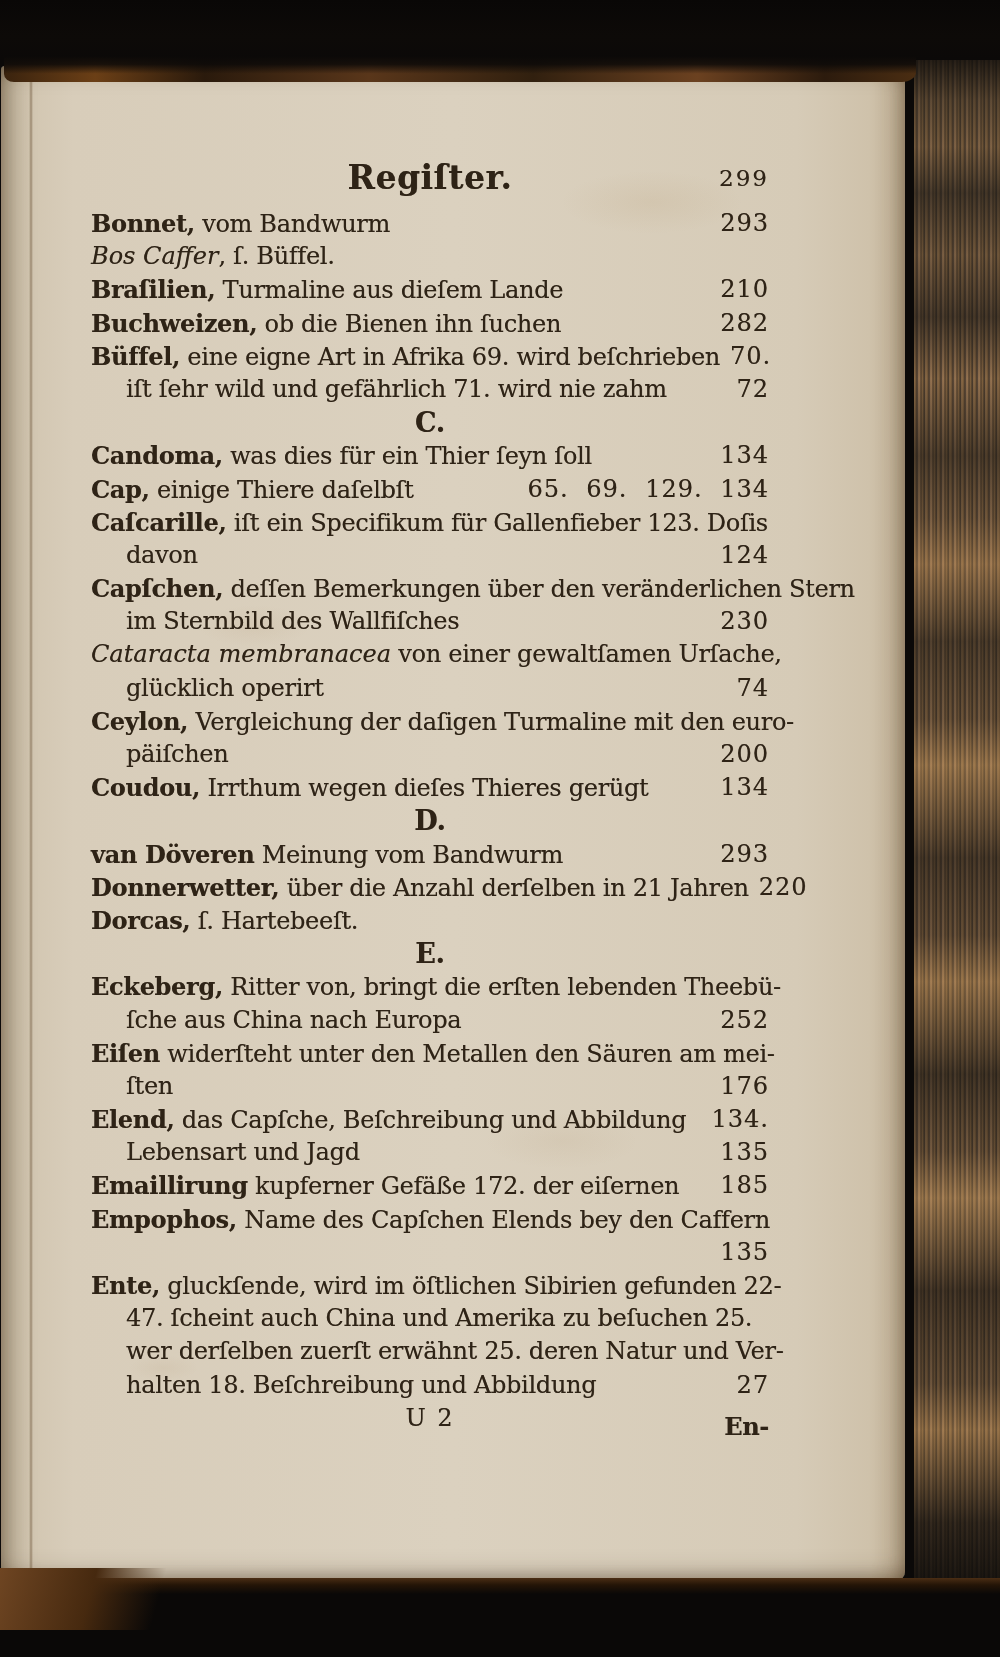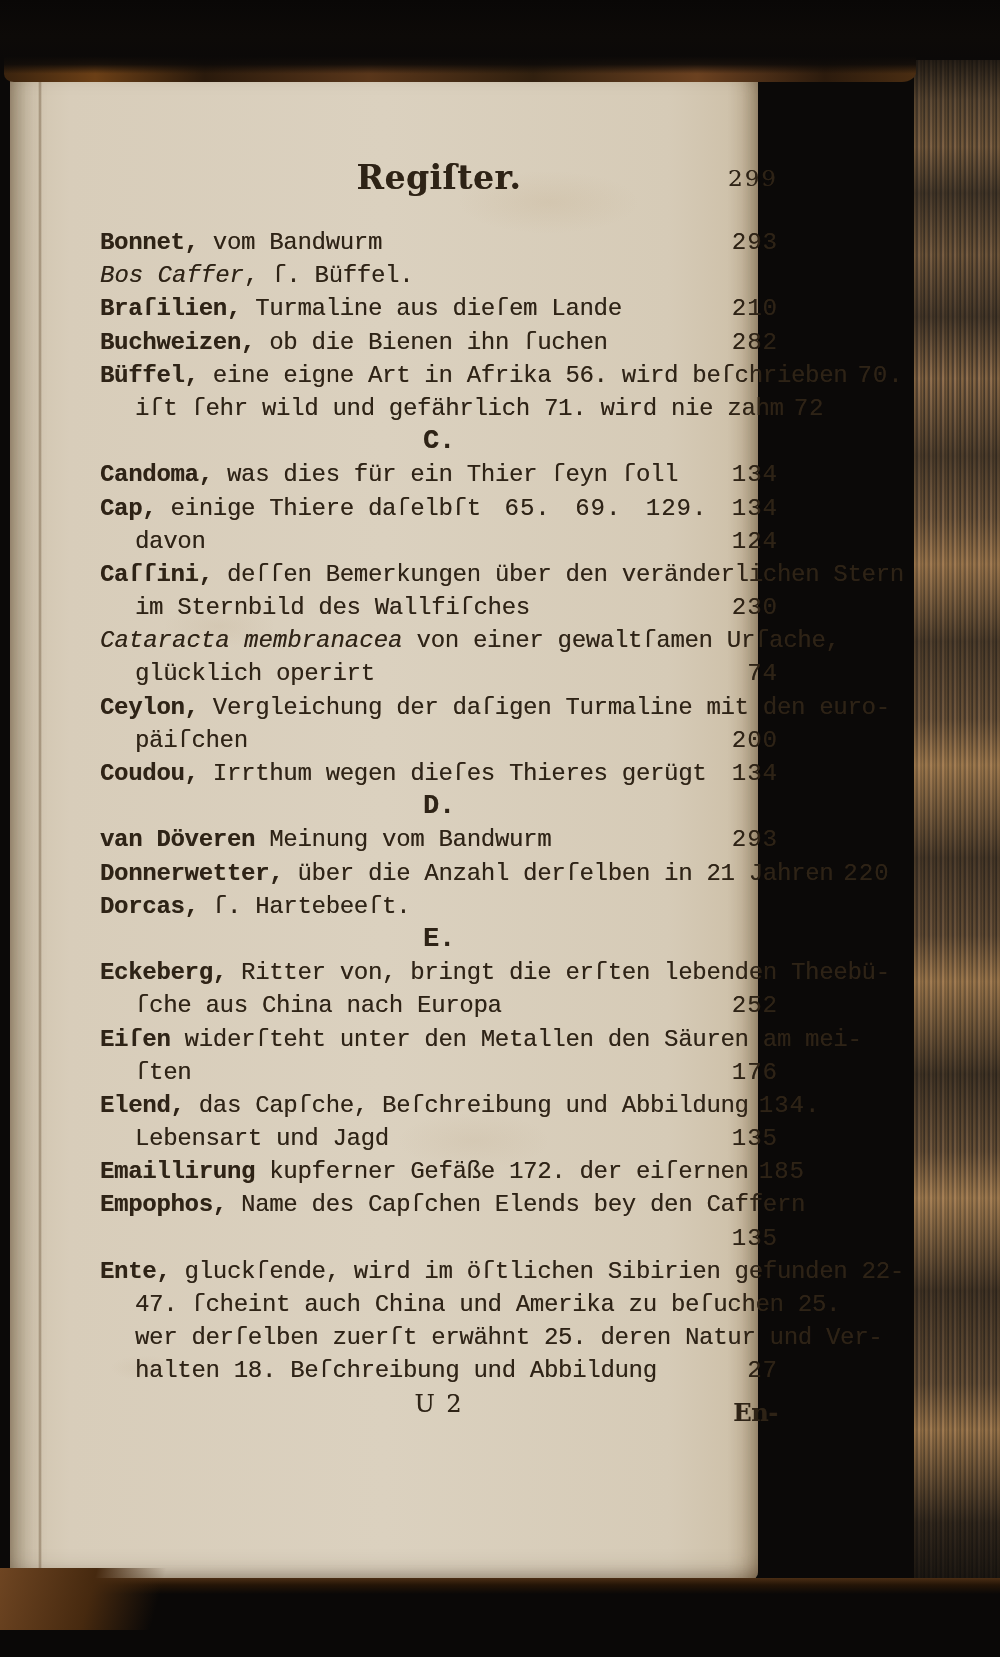--- a/index.html
+++ b/index.html
@@ -18,21 +18,21 @@
         rgba(202,152,92,.28) 33%, rgba(25,22,18,.52) 38%, rgba(27,23,19,.25) 43%,
         rgba(212,162,97,.3) 46%, rgba(23,20,17,.55) 52%, rgba(25,21,18,.3) 57%,
         rgba(207,157,92,.28) 60%, rgba(21,19,16,.6) 66%, rgba(25,22,18,.25) 71%,
         rgba(217,167,102,.3) 74%, rgba(21,18,15,.6) 80%, rgba(24,21,17,.3) 86%,
         rgba(202,152,87,.26) 89%, rgba(16,14,12,.72) 95%, rgba(10,9,8,.92) 100%),
       repeating-linear-gradient(90deg,
         #8f6d46 0px,#6b5136 2px,#3e332a 3px,#a8815a 5px,#55422e 7px,
         #8a6842 9px,#2f2821 10px,#9c7750 12px);}
 
   
-  .sheet{position:absolute;left:10px;top:66px;width:748px;height:1514px;z-index:2;
+  .sheet{position:absolute;left:1px;top:66px;width:904px;height:1514px;z-index:2;
     background-color:var(--paper,#d8cdba);
     background-image:
       radial-gradient(ellipse 130px 45px at 72% 9%,  rgba(165,130,80,.10),transparent 70%),
       radial-gradient(ellipse 80px 30px  at 28% 37%, rgba(150,115,70,.08),transparent 70%),
       radial-gradient(ellipse 110px 40px at 62% 71%, rgba(150,115,70,.07),transparent 70%),
       radial-gradient(ellipse 50px 18px  at 18% 86%, rgba(150,115,70,.07),transparent 70%),
       linear-gradient(90deg,#c6b9a2 0%,#d2c6b1 3%,#d8cdba 8%,#dbd1bf 50%,#d6cbb7 88%,#cfc2ab 96%,#c0af94 100%);
     border-radius:4px 10px 8px 4px;
     box-shadow: inset 0 14px 22px -12px rgba(60,40,20,.55),
                 inset 0 -16px 24px -14px rgba(60,40,20,.5),
@@ -57,21 +57,21 @@
     border-radius:0 0 30px 0;}
 
   
   .text-block{position:absolute;left:90px;top:90px;width:678px;
     color:var(--ink,#2e2316);font-size:24px;letter-spacing:-0.3px;
     text-shadow:0.2px 0.3px 0.6px rgba(51,38,25,.55);}
   .header-row{position:relative;height:44px;line-height:44px;}
   .title{position:absolute;left:50%;transform:translateX(-50%);
     font-size:33px;font-weight:700;letter-spacing:0.5px;}
   .pagenum{position:absolute;right:0;top:0;font-size:23px;letter-spacing:2px;}
-  .lines{margin-top:26px;font-family:Liberation Mono, monospace;}
+  .lines{margin-top:7px;}
   .row{display:flex;height:33.2px;line-height:33.2px;white-space:nowrap;}
   .row.indent{padding-left:35px;}
   .row.letter{justify-content:center;font-weight:700;font-size:27px;}
   .row .txt{flex:0 1 auto;}
   .row .lead{font-weight:700;}
   .row .lead.italic{font-weight:400;font-style:italic;letter-spacing:0;}
   .row .num{margin-left:auto;padding-left:10px;word-spacing:9px;letter-spacing:1px;}
   .footer-row{position:relative;height:33.2px;line-height:33.2px;}
   .sig{position:absolute;left:50%;transform:translateX(-50%);letter-spacing:2px;}
   .catch{position:absolute;right:0;font-weight:700;margin-top:8px;}
@@ -101,44 +101,47 @@
           </div>
           <div class="row">
             <span class="txt"><span class="lead">Braſilien,</span><span> Turmaline aus dieſem Lande</span></span>
             <span class="num">210</span>
           </div>
           <div class="row">
             <span class="txt"><span class="lead">Buchweizen,</span><span> ob die Bienen ihn ſuchen</span></span>
             <span class="num">282</span>
           </div>
           <div class="row">
-            <span class="txt"><span class="lead">Büffel,</span><span> eine eigne Art in Afrika 56. wird beſchrieben</span></span>
+            <span class="txt"><span class="lead">Büffel,</span><span> eine eigne Art in Afrika 69. wird beſchrieben</span></span>
             <span class="num">70.</span>
           </div>
           <div class="row indent">
             <span class="txt"><span>iſt ſehr wild und gefährlich 71. wird nie zahm</span></span>
             <span class="num">72</span>
           </div>
           <div class="row letter">
             <span>C.</span>
           </div>
           <div class="row">
             <span class="txt"><span class="lead">Candoma,</span><span> was dies für ein Thier ſeyn ſoll</span></span>
             <span class="num">134</span>
           </div>
           <div class="row">
             <span class="txt"><span class="lead">Cap,</span><span> einige Thiere daſelbſt</span></span>
             <span class="num">65. 69. 129. 134</span>
           </div>
+          <div class="row">
+            <span class="txt"><span class="lead">Caſcarille,</span><span> iſt ein Specifikum für Gallenfieber 123. Doſis</span></span>
+          </div>
           <div class="row indent">
             <span class="txt"><span>davon</span></span>
             <span class="num">124</span>
           </div>
           <div class="row">
-            <span class="txt"><span class="lead">Caſſini,</span><span> deſſen Bemerkungen über den veränderlichen Stern</span></span>
+            <span class="txt"><span class="lead">Capſchen,</span><span> deſſen Bemerkungen über den veränderlichen Stern</span></span>
           </div>
           <div class="row indent">
             <span class="txt"><span>im Sternbild des Wallfiſches</span></span>
             <span class="num">230</span>
           </div>
           <div class="row">
             <span class="txt"><span class="lead italic">Cataracta membranacea</span><span> von einer gewaltſamen Urſache,</span></span>
           </div>
           <div class="row indent">
             <span class="txt"><span>glücklich operirt</span></span>

